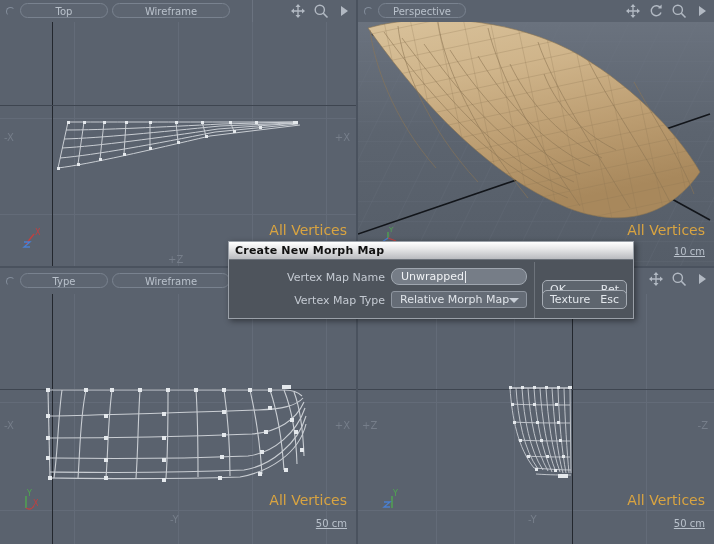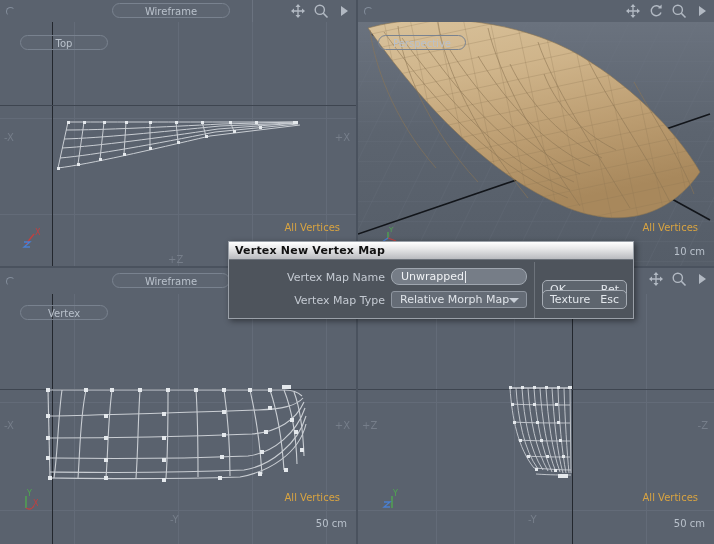--- a/index.html
+++ b/index.html
@@ -28,40 +28,40 @@
   .hdr-dot{position:absolute;left:6px;top:7px;width:9px;height:9px;
            border:1px solid #838d9b;border-right-color:transparent;
            border-bottom-color:transparent;border-radius:50%;
            box-sizing:border-box;}
   .vp-bl .hdr-dot,.vp-br .hdr-dot{top:9px;}
   .pill{position:absolute;top:3px;height:15px;line-height:15px;
         border:1px solid #79828f;border-radius:8px;
         color:#b9c1cb;font-size:10px;text-align:center;
         background:rgba(255,255,255,0.025);box-sizing:border-box;}
   .vp-bl .pill,.vp-br .pill{top:5px;}
-  .pill-a{left:20px;width:88px;margin-top:32px;}
+  .pill-a{left:20px;width:88px;}
   .pill-b{left:112px;width:118px;}
   .hdr-sep{position:absolute;top:0;bottom:0;width:1px;background:#6b7380;}
 
   .hdr-icons{position:absolute;top:3px;height:17px;}
   .hdr-icons svg{display:block;}
   .ic{float:left;margin-left:7px;width:16px;height:16px;opacity:.85;}
 
   
   .gridlines{position:absolute;inset:0;pointer-events:none;}
   .gl{position:absolute;background:#636b78;}
   .glv{top:0;bottom:0;width:1px;}
   .glh{left:0;right:0;height:1px;}
   .axis-dark{background:#23272e;}
   .axis-mid{background:#3e4550;}
 
   
   .ax-lab{position:absolute;color:#767e8a;font-size:10px;}
-  .vtx-lab{position:absolute;color:#d9a441;font-size:10px;right:16px;}
-  .scale-lab{position:absolute;color:#b9c1cb;font-size:10px;right:9px;}
+  .vtx-lab{position:absolute;color:#d9a441;font-size:14px;right:9px;}
+  .scale-lab{position:absolute;color:#b9c1cb;font-size:10px;right:9px;text-decoration:underline;}
 
   .gizmo{position:absolute;width:26px;height:24px;}
   .gizmo svg{display:block;}
 
   
   .persp-bg{position:absolute;inset:0;
      background:linear-gradient(180deg,#6a727e 0%,#5c646f 45%,#555d68 100%);}
 
   
   #dialog{position:absolute;left:228px;top:241px;width:406px;height:78px;
@@ -376,21 +376,21 @@
           <text x="7" y="8" font-size="8" fill="#4fa84f" font-family="DejaVu Sans">Y</text>
           <path d="M6,20 C9,22 12,21 14,18" stroke="#c04040" stroke-width="1.3" fill="none"></path>
           <text x="13" y="18" font-size="8" fill="#c04040" font-family="DejaVu Sans">X</text>
         </svg>
       </div>
       <div class="vtx-lab" style="top:200px;">All Vertices</div>
       <div class="scale-lab" style="top:226px;">50 cm</div>
     </div>
     <div class="vp-head">
       <span class="hdr-dot"></span>
-      <div class="pill pill-a">Vertex</div>
+      <div class="pill pill-a">Type</div>
       <div class="pill pill-b">Wireframe</div>
     </div>
   </div>
 
   <div class="vp vp-br">
     <div class="vp-inner">
       <div class="gridlines">
         <div class="gl glh" style="top:110px;"></div>
         <div class="gl glh" style="top:218px;"></div>
         <div class="gl glv" style="left:78px;"></div>
@@ -482,21 +482,21 @@
         <span class="ic">
           <svg viewBox="0 0 16 16">
               <path d="M5,3 L12,8 L5,13 Z" fill="#c2c9d2"></path>
             </svg>
         </span>
       </div>
     </div>
   </div>
 
   <div id="dialog">
-    <div id="dlg-title">Vertex New Vertex Map</div>
+    <div id="dlg-title">Create New Morph Map</div>
     <div id="dlg-body">
       <div class="dlg-sep"></div>
 
       <div class="fld-row" style="top:8px;">
         <div class="fld-label">Vertex Map Name</div>
         <div class="txtfield">
           <span class="txtval">Unwrapped</span>
           <span class="caret" style="left:73px;"></span>
         </div>
       </div>

